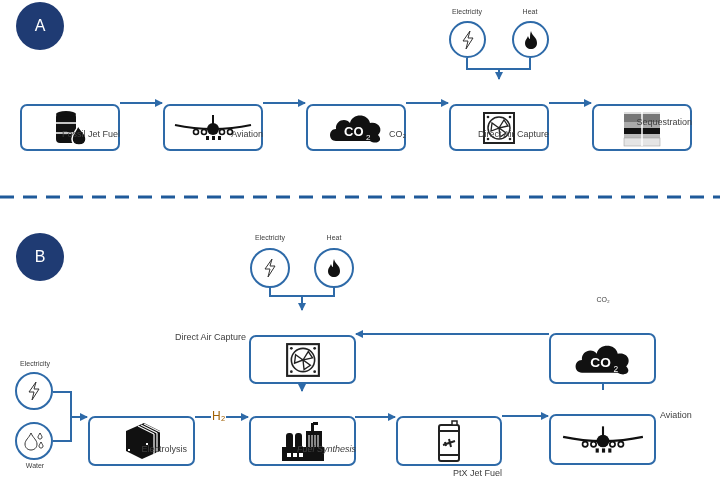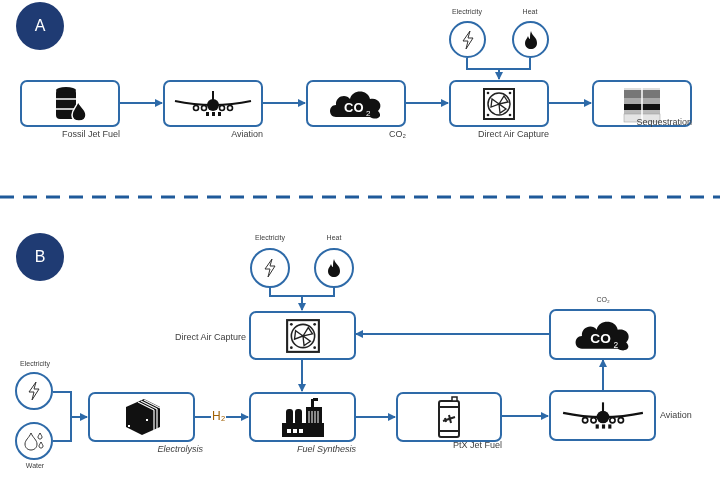--- a/index.html
+++ b/index.html
@@ -1,17 +1,17 @@
 <!DOCTYPE html>
 <html><head>
 <meta charset="utf-8">
 <style>
   html,body{margin:0;padding:0;background:#fff;}
   body{width:720px;height:487px;position:relative;overflow:hidden;font-family:"Liberation Sans",sans-serif;color:#404040;}
-  .box{position:absolute;border:2px solid #2e6aa8;border-radius:7px;background:#fff;box-sizing:border-box;display:flex;align-items:center;justify-content:center;}
+  .box{position:absolute;border:2px solid #2e6aa8;border-radius:7px;background:#fff;box-sizing:border-box;display:flex;align-items:center;justify-content:center;margin-top:24px;}
   .circ{position:absolute;border:2px solid #2e6aa8;border-radius:50%;background:#fff;box-sizing:border-box;display:flex;align-items:center;justify-content:center;}
   .lbl{position:absolute;font-size:9px;color:#404040;text-align:right;white-space:nowrap;}
   .slbl{position:absolute;font-size:7px;color:#404040;text-align:center;white-space:nowrap;}
   .badge{position:absolute;width:48px;height:48px;border-radius:50%;background:#1f3b73;color:#fff;font-size:16px;display:flex;align-items:center;justify-content:center;}
   svg.lines{position:absolute;left:0;top:0;}
   .h2{position:absolute;font-size:12px;color:#a16207;background:#fff;padding:0 1px;}
 </style>
 </head>
 <body>
 
@@ -197,21 +197,21 @@
         <line x1="16" y1="7" x2="32" y2="15"></line>
         <line x1="19" y1="6" x2="35" y2="14"></line>
         <line x1="22" y1="5" x2="38" y2="13"></line>
         <line x1="32" y1="15" x2="32" y2="35"></line>
         <line x1="35" y1="14" x2="35" y2="34"></line>
       </g>
       <rect x="24" y="24" width="2" height="2" fill="#fff"></rect>
       <rect x="6" y="30" width="2" height="2" fill="#fff"></rect>
     </svg>
 </div>
-<div class="lbl" style="left:96px;top:444px;width:107px;font-style:italic;">Electrolysis</div>
+<div class="lbl" style="left:80px;top:444px;width:107px;">Electrolysis</div>
 
 <div class="h2" style="left:211px;top:409px;">H₂</div>
 
 <div class="box" style="left:249px;top:392px;width:107px;height:50px;">
   <svg width="46" height="44" viewBox="0 0 46 44">
       <rect x="2" y="28" width="42" height="14" fill="#111"></rect>
       <rect x="6" y="14" width="7" height="16" rx="3" fill="#111"></rect>
       <rect x="15" y="14" width="7" height="16" rx="3" fill="#111"></rect>
       <rect x="26" y="12" width="16" height="18" fill="#111"></rect>
       <g stroke="#fff" stroke-width="1">
@@ -233,21 +233,21 @@
 
 <div class="box" style="left:396px;top:392px;width:106px;height:50px;">
   <svg width="30" height="44" viewBox="0 0 30 44">
       <rect x="5" y="6" width="20" height="36" rx="2" fill="#fff" stroke="#222" stroke-width="2"></rect>
       <line x1="5" y1="12" x2="25" y2="12" stroke="#222" stroke-width="2"></line>
       <line x1="5" y1="36" x2="25" y2="36" stroke="#222" stroke-width="2"></line>
       <rect x="18" y="2" width="5" height="4" fill="#fff" stroke="#222" stroke-width="1.5"></rect>
       <path d="M9 26 L21 22 M15 20 L17 28 M11 23 L12 27" stroke="#222" stroke-width="2" fill="none"></path>
     </svg>
 </div>
-<div class="lbl" style="left:396px;top:440px;width:106px;">PtX Jet Fuel</div>
+<div class="lbl" style="left:396px;top:468px;width:106px;">PtX Jet Fuel</div>
 
 <div class="box" style="left:549px;top:390px;width:107px;height:51px;">
   <svg width="84" height="32" viewBox="0 0 80 30">
       <path d="M2 12 Q40 20 78 12" stroke="#111" stroke-width="2" fill="none"></path>
       <line x1="40" y1="2" x2="40" y2="12" stroke="#111" stroke-width="2"></line>
       <circle cx="40" cy="16" r="6" fill="#111"></circle>
       <g fill="none" stroke="#111" stroke-width="1.6">
         <circle cx="23" cy="19" r="2.5"></circle>
         <circle cx="31" cy="19" r="2.5"></circle>
         <circle cx="49" cy="19" r="2.5"></circle>

